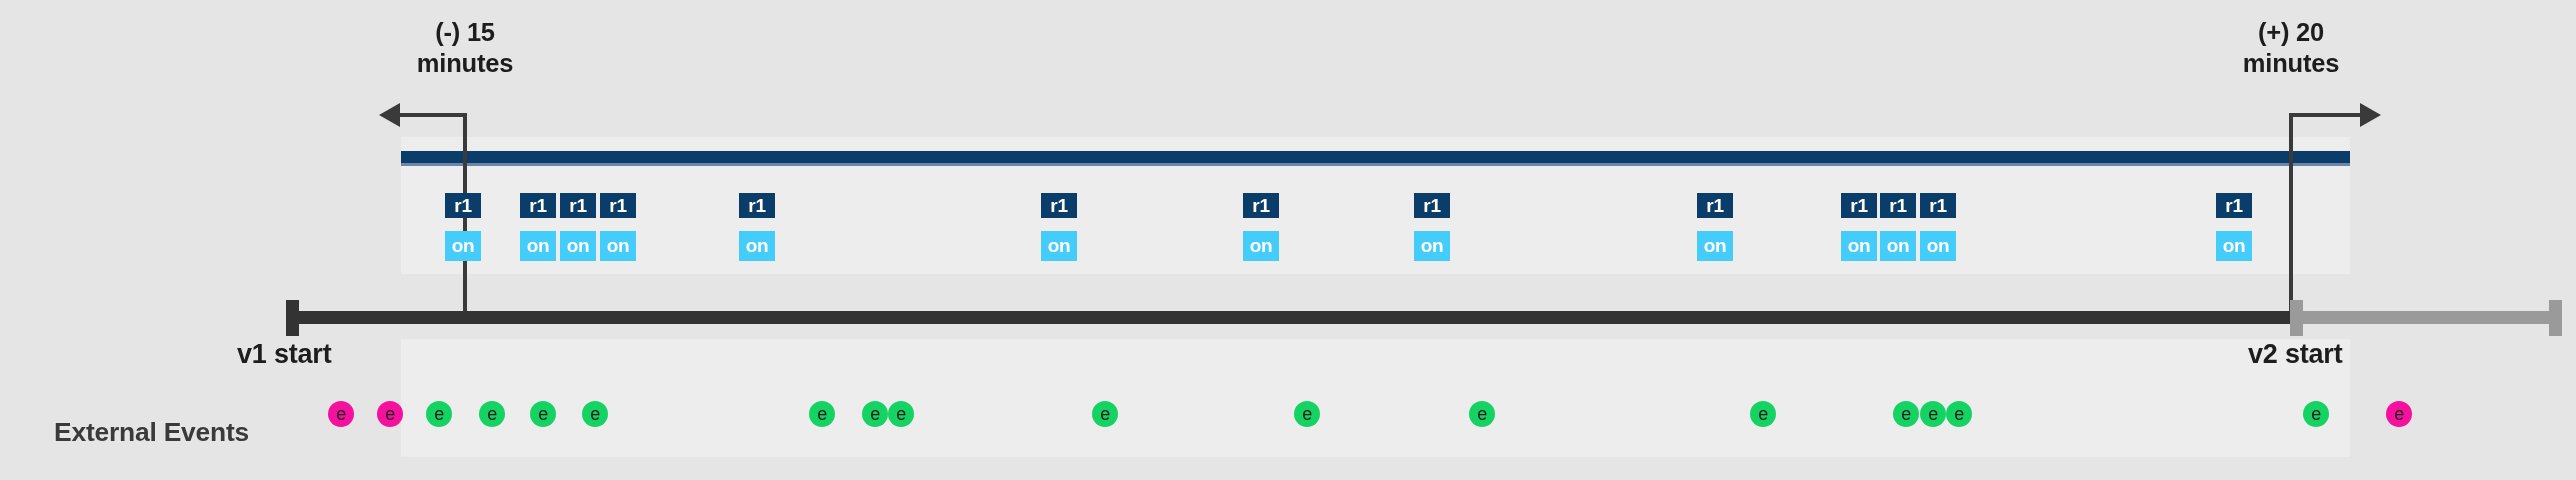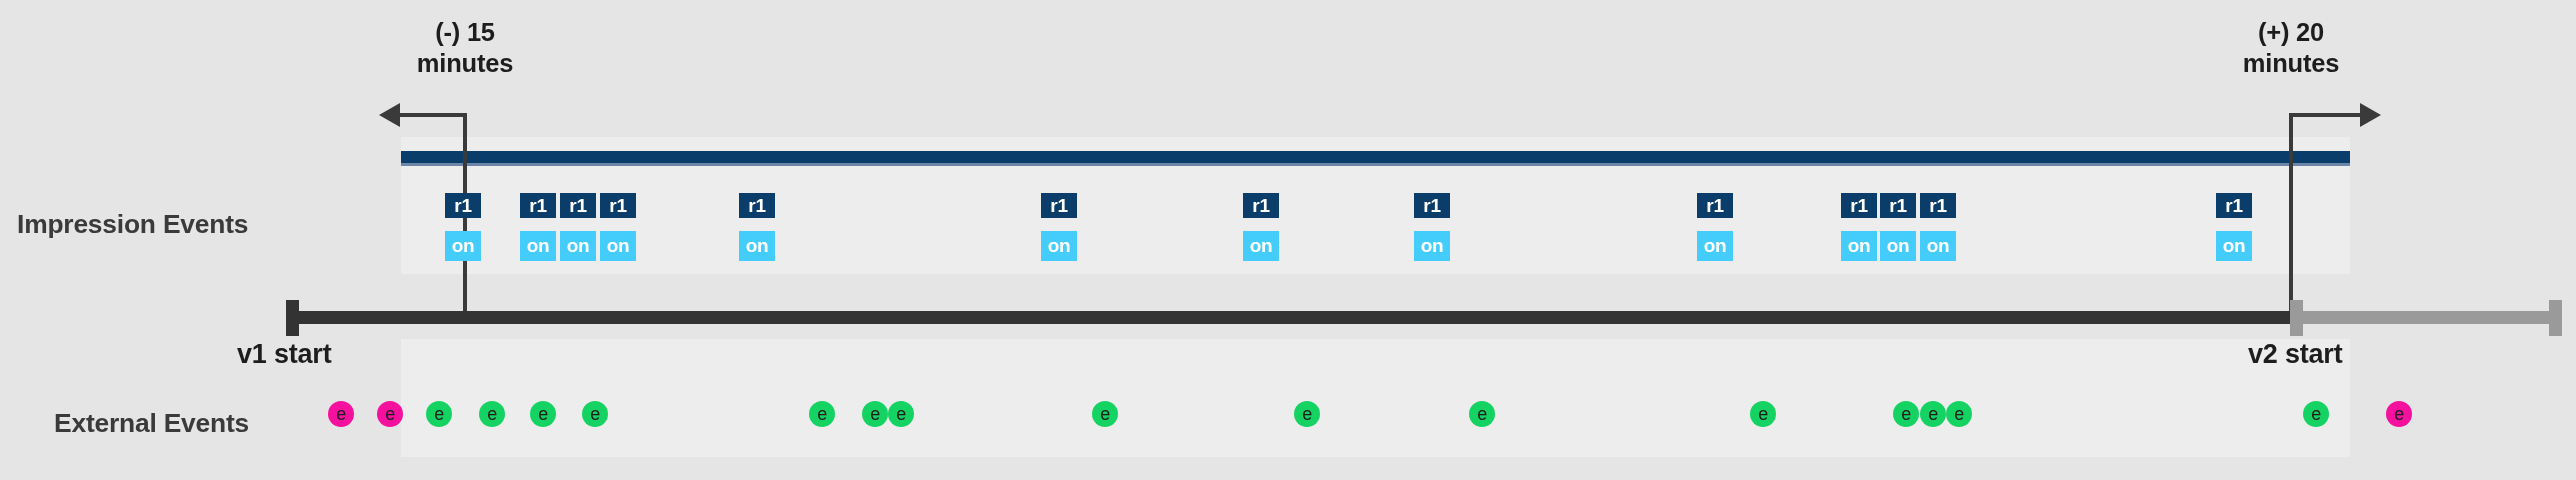--- a/index.html
+++ b/index.html
@@ -158,22 +158,21 @@
   <div class="arrow-stem" style="left:400px; top:113px; width:67px;"></div>
   <div class="arrow-head left" style="left:379px; top:103px;"></div>
   <div class="vline" style="left:463px; top:113px; height:203px;"></div>
 
   <div class="callout" style="left:2178px; top:17px; width:226px;">(+) 20
 minutes</div>
   <div class="arrow-stem" style="left:2293px; top:113px; width:67px;"></div>
   <div class="arrow-head right" style="left:2360px; top:103px;"></div>
   <div class="vline" style="left:2289px; top:113px; height:203px;"></div>
 
-  <div class="row-label" style="left:17px; top:209px;">Impression Events</div>
-  <div class="row-label" style="left:54px; top:408px;">External Events</div>
+  <div class="row-label" style="left:54px; top:417px;">External Events</div>
 
   <div id="badge-layer">
       <div class="badge-r1" style="left: 445px; top: 193px;">r1</div>
       <div class="badge-on" style="left: 445px; top: 231px;">on</div>
       <div class="badge-r1" style="left: 520px; top: 193px;">r1</div>
       <div class="badge-on" style="left: 520px; top: 231px;">on</div>
       <div class="badge-r1" style="left: 560px; top: 193px;">r1</div>
       <div class="badge-on" style="left: 560px; top: 231px;">on</div>
       <div class="badge-r1" style="left: 600px; top: 193px;">r1</div>
       <div class="badge-on" style="left: 600px; top: 231px;">on</div>

